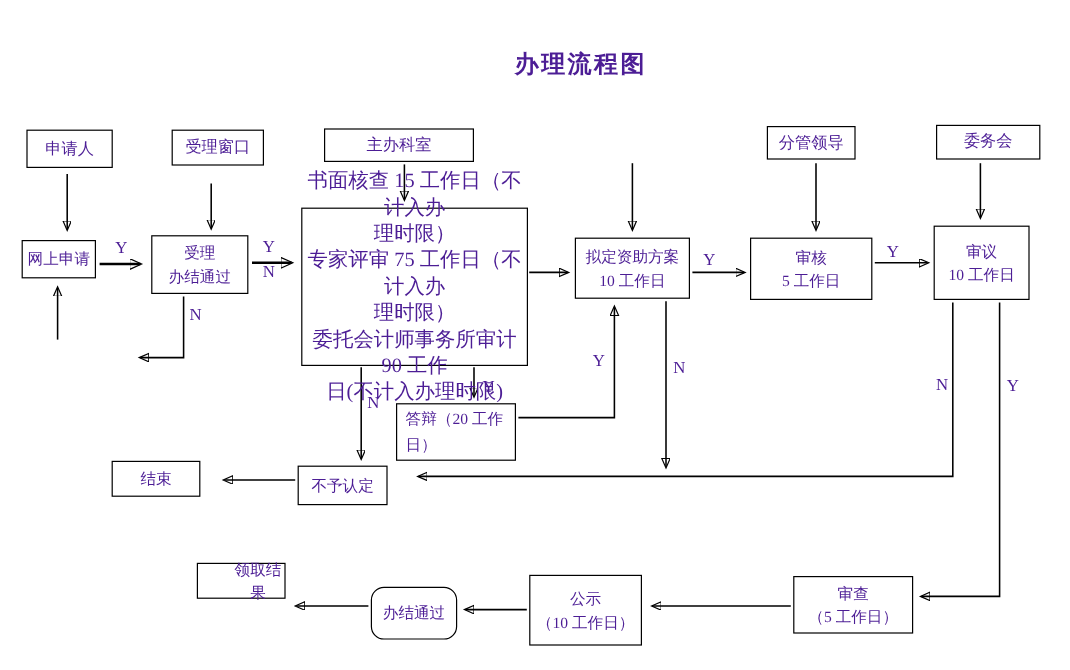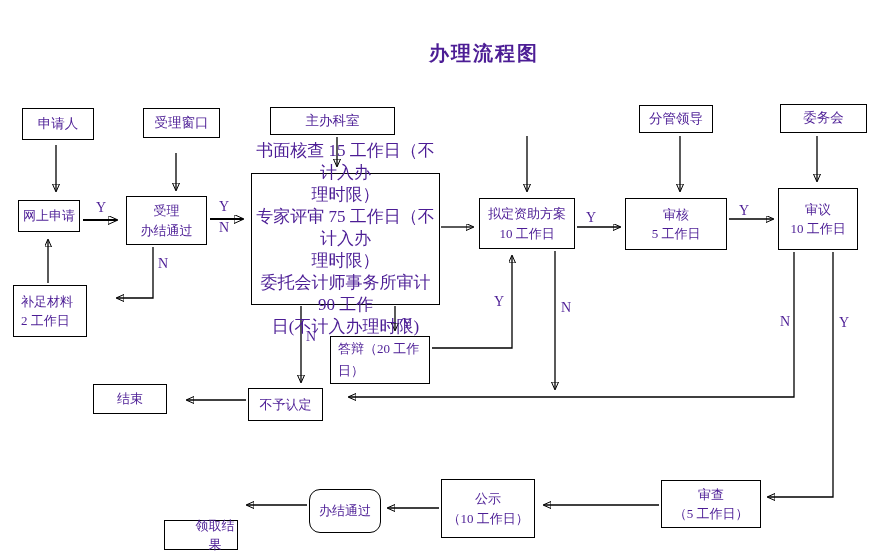--- a/index.html
+++ b/index.html
@@ -92,28 +92,26 @@
 理时限）
 委托会计师事务所审计 90 工作
 日(不计入办理时限)</div>
   <div class="box" style="left:479px;top:198px;width:96px;height:51px;">拟定资助方案
 10 工作日</div>
   <div class="box" style="left:625px;top:198px;width:102px;height:52px;">审核
 5 工作日</div>
   <div class="box" style="left:778px;top:188px;width:80px;height:62px;">审议
 10 工作日</div>
 
-  <div class="box leftalign" style="left:13px;top:285px;width:74px;height:52px;">补足材料
-2 工作日</div>
   <div class="box leftalign" style="left:330px;top:336px;width:100px;height:48px;line-height:22px;">答辩（20 工作
 日）</div>
   <div class="box" style="left:93px;top:384px;width:74px;height:30px;">结束</div>
   <div class="box" style="left:248px;top:388px;width:75px;height:33px;">不予认定</div>
 
-  <div class="box" style="left:164px;top:520px;width:74px;height:30px;padding-left:28px;">领取结果</div>
+  <div class="box" style="left:164px;top:469px;width:74px;height:30px;padding-left:28px;">领取结果</div>
   <div class="box" style="left:309px;top:489px;width:72px;height:44px;border-radius:11px;">办结通过</div>
   <div class="box" style="left:441px;top:479px;width:94px;height:59px;">公示
 （10 工作日）</div>
   <div class="box" style="left:661px;top:480px;width:100px;height:48px;">审查
 （5 工作日）</div>
 
   <span class="lbl" style="left:96px;top:200px;">Y</span>
   <span class="lbl" style="left:219px;top:199px;">Y</span>
   <span class="lbl" style="left:219px;top:220px;">N</span>
   <span class="lbl" style="left:158px;top:256px;">N</span>

